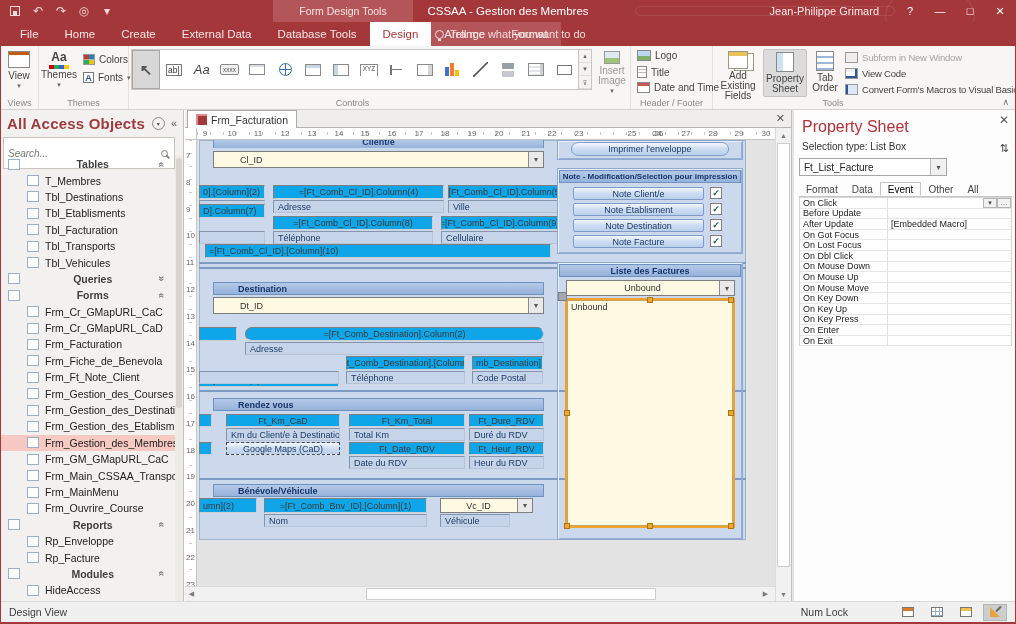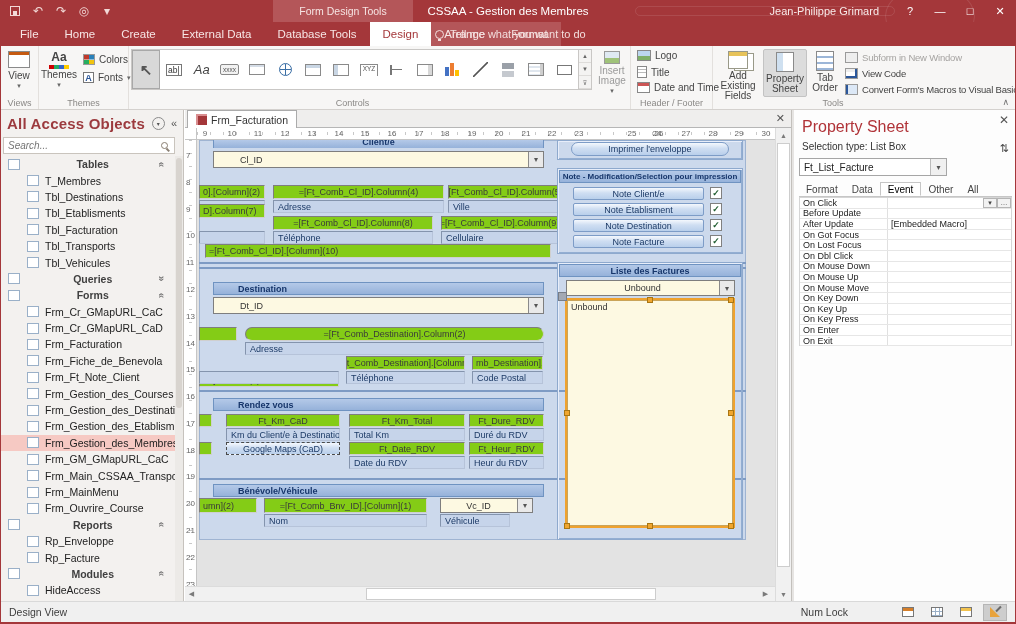--- a/index.html
+++ b/index.html
@@ -77,21 +77,21 @@
   [data-icon="listboxicon"] .glyph{width:16px;height:13px;border:1px solid #8a8a8a;background:repeating-linear-gradient(#fff 0 2px,#dfe6ee 2px 4px);box-shadow:inset -3px 0 0 #cfcfcf}
   [data-icon="recticon"] .glyph{width:15px;height:10px;border:1px solid #777;background:#fff}
   .garrows{position:absolute;left:450px;top:3px;width:13px;height:41px;border:1px solid #c9c7c5;border-left:none;background:#f4f3f2;display:flex;flex-direction:column}
   .garrows span{flex:1;display:flex;align-items:center;justify-content:center;font-size:6px;color:#666;cursor:pointer;border-bottom:1px solid #dedcda}
   
   .navpane{position:absolute;left:0;top:110px;width:183px;height:491px;background:#f3f1ef;border-right:1px solid #c6c2bd}
   .navhdr{position:absolute;left:0;top:0;width:100%;height:26px;display:flex;align-items:center;padding:0 6px}
   .navhdr .t{font-size:15px;color:#9c3a3e;font-weight:bold;letter-spacing:.2px;flex:1;white-space:nowrap}
   .circlebtn{width:13px;height:13px;border:1px solid #8a8a8a;border-radius:50%;display:flex;align-items:center;justify-content:center;font-size:6px;color:#555;margin-right:6px;cursor:pointer}
   .shutter{font-size:11px;color:#555;cursor:pointer}
-  .navsearch{position:absolute;left:2px;top:27px;width:172px;height:17px;background:#fff;border:1px solid #c9c4bd;display:flex;align-items:center}
+  .navsearch{position:absolute;left:2px;top:27px;width:172px;height:32px;background:#fff;border:1px solid #c9c4bd;display:flex;align-items:center}
   .navsearch input{flex:1;border:none;outline:none;font-size:10px;color:#444;padding:0 4px;font-style:italic;font-family:"Liberation Sans",sans-serif;background:transparent}
   .mag{width:7px;height:7px;border:1.5px solid #8a7f72;border-radius:50%;position:relative;margin-right:6px}
   .mag::after{content:"";position:absolute;width:4px;height:1.5px;background:#8a7f72;transform:rotate(45deg);right:-3px;bottom:-2px}
   .navtree{position:absolute;left:0;top:46px;width:174px;bottom:0;overflow:hidden}
   .navrow{height:16.4px;display:flex;align-items:center;padding-left:26px;font-size:10.5px;color:#222;cursor:pointer;white-space:nowrap}
   .navrow.group{padding-left:7px;padding-right:10px;font-weight:bold;color:#3f3f3f;font-size:10.5px;justify-content:space-between}
   .navrow.selected{background:#f6c9c3}
   .chev{display:inline-block;transform:rotate(90deg);font-size:10px;color:#777}
   .nicon{width:12px;height:11px;margin-right:6px;flex:none;border:1px solid #9ab0c8;background:#fff}
   .navscroll{position:absolute;right:0;top:46px;bottom:0;width:8px;background:#eceae7}
@@ -109,21 +109,21 @@
   .vtick{position:absolute;left:1px;transform:translateY(-50%);font-size:8px;color:#666}
   .dcontent{position:absolute;left:12px;top:30px;width:578px;height:446px;background:#e3e3e3;overflow:hidden}
   
   .ctl{position:absolute;display:flex;align-items:center;justify-content:center;font-size:9px;color:#333;white-space:nowrap;overflow:hidden}
   .c-formbg{background:#ccd9ec;border:1px solid #9fb4d2}
   .c-hsep{background:#7e9bc4}
   .c-header-cut{background:linear-gradient(#b4c9e8,#96b2da);border-left:1px solid #6f93c1;border-right:1px solid #6f93c1;color:#17366b;font-weight:bold;align-items:flex-end;line-height:11px}
   .c-sect-header{background:linear-gradient(#b4c9e8,#96b2da);border:1px solid #6f93c1;color:#17366b;font-weight:bold;font-size:9px}
   .c-sect-header.left{justify-content:flex-start;padding-left:24px}
   .c-sect-header.small{font-size:8px}
-  .c-field{background:#84cc16;border:1px solid #cfcfcf;border-top-color:#7e7e7e;border-left-color:#7e7e7e;color:#3a3a3a}
+  .c-field{background:#0ea5e9;border:1px solid #cfcfcf;border-top-color:#7e7e7e;border-left-color:#7e7e7e;color:#3a3a3a}
   .c-field.tl{justify-content:flex-start;padding-left:3px}
   .c-label{background:#c6d4ea;border:1px solid #b6c3d9;border-top-color:#8494ad;border-left-color:#8494ad;color:#1c3a66;justify-content:flex-start;padding-left:4px}
   .c-combo{background:#fdf9e2;border:1px solid #7e7e7e;padding-right:16px;position:absolute}
   .c-combo.lft{justify-content:flex-start;padding-left:26px}
   .c-combo::after{content:"▾";position:absolute;right:0;top:0;bottom:0;width:14px;background:#e9e9e9;border-left:1px solid #8a8a8a;color:#555;font-size:8px;display:flex;align-items:center;justify-content:center}
   .c-btn{background:linear-gradient(#f4f8fd,#cfdef2 45%,#b9cfeb);border:1px solid #7d9cc7;border-radius:2px;color:#1c3a66}
   .c-btn-dashed{background:linear-gradient(#f4f8fd,#cfdef2 45%,#b9cfeb);border:1px dashed #4a4a4a;color:#1c3a66}
   .c-checkbox{background:#fff;border:1px solid #808080;color:#1e5c2e;font-weight:bold;font-size:9px}
   .c-box{border:1px solid #8ea9cd;box-shadow:inset 1px 1px 0 #e8eefa,inset -1px -1px 0 #93aed2}
   .c-listbox{background:#fdf9e2;border:1px solid #c9a45a;box-shadow:0 0 0 2px #efa22e;align-items:flex-start;justify-content:flex-start;padding:1px 3px;color:#333}

